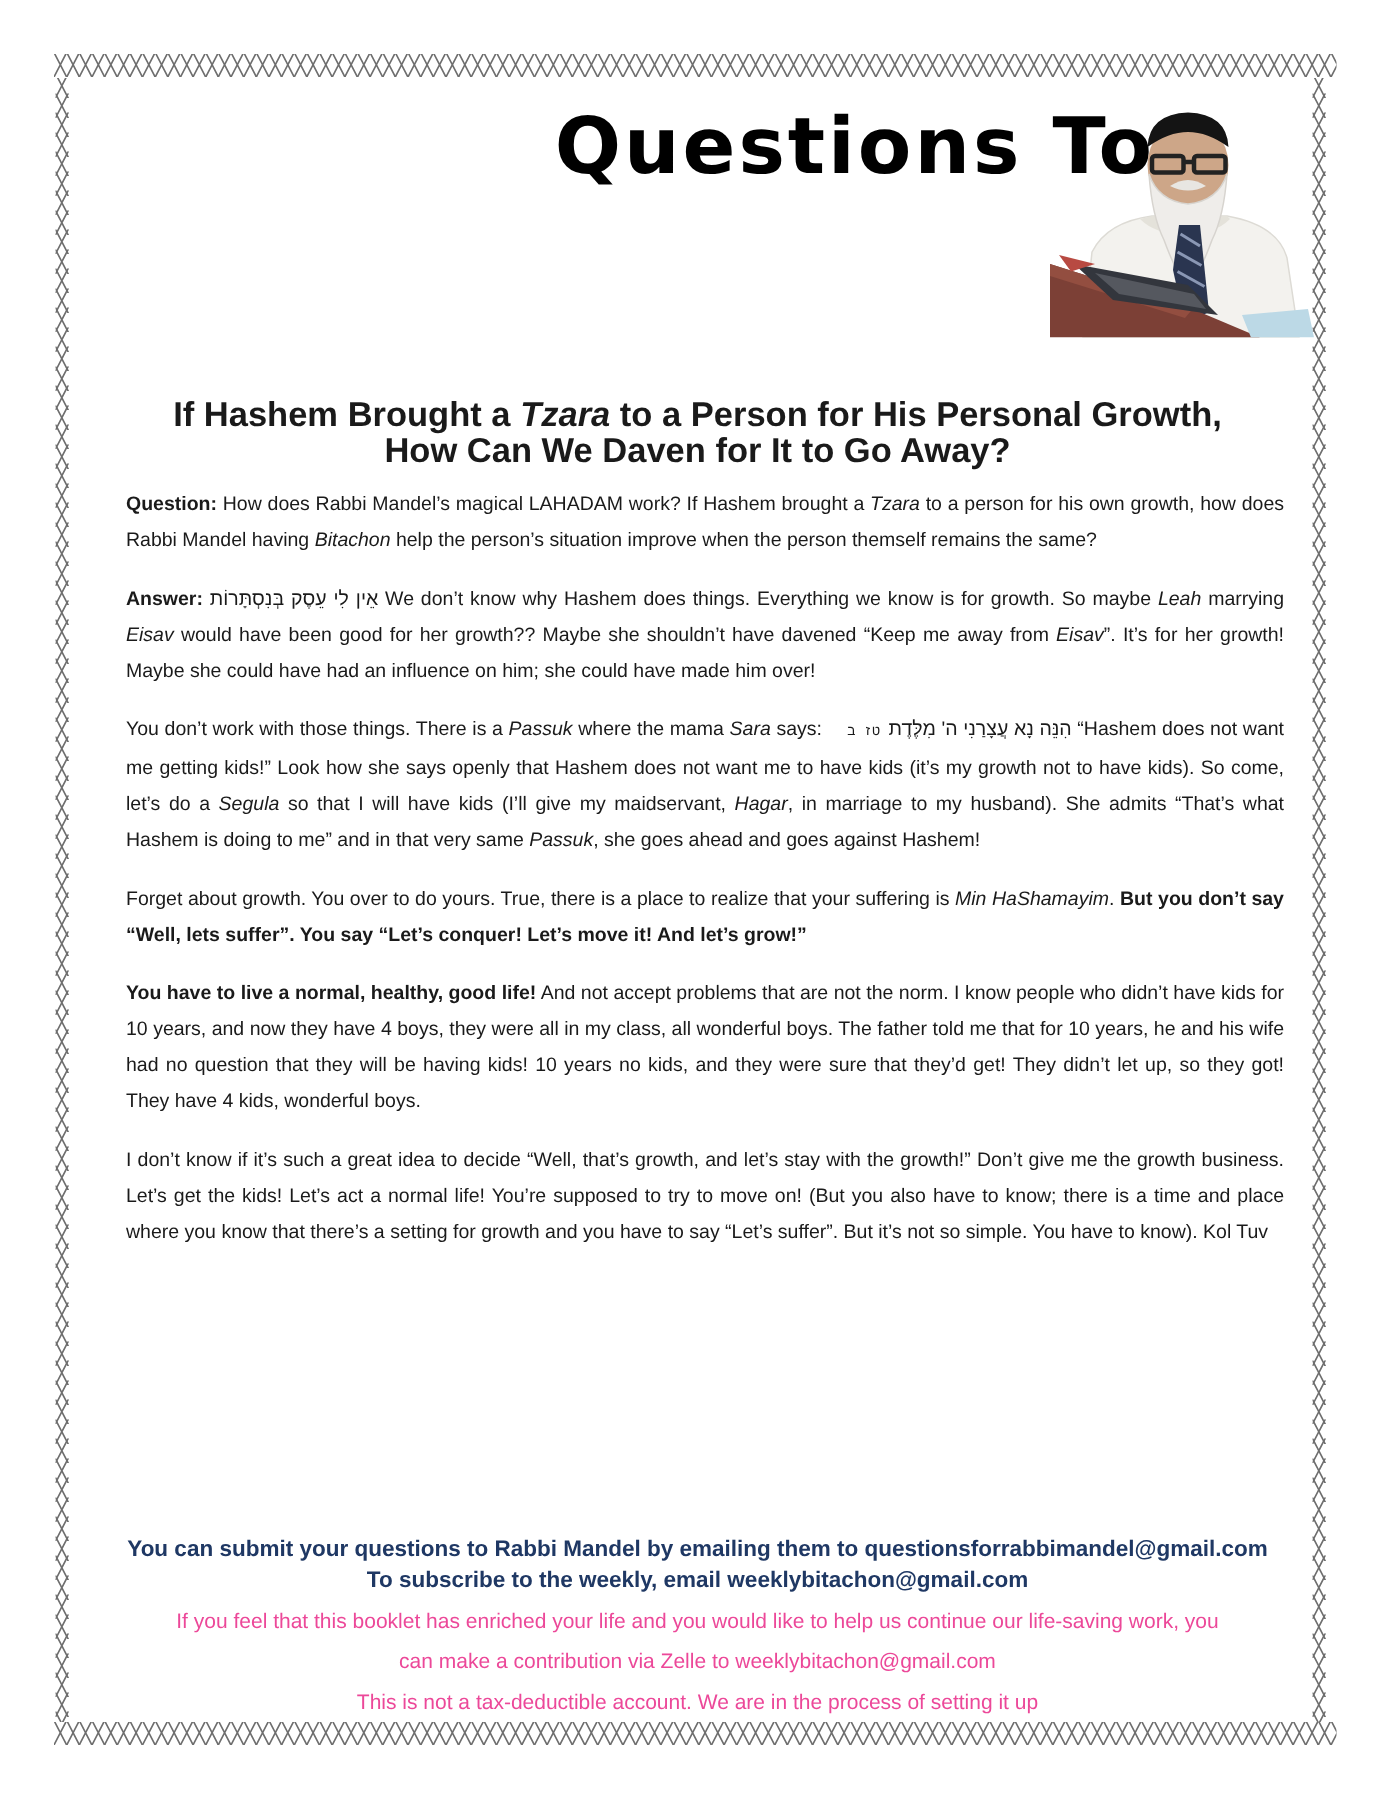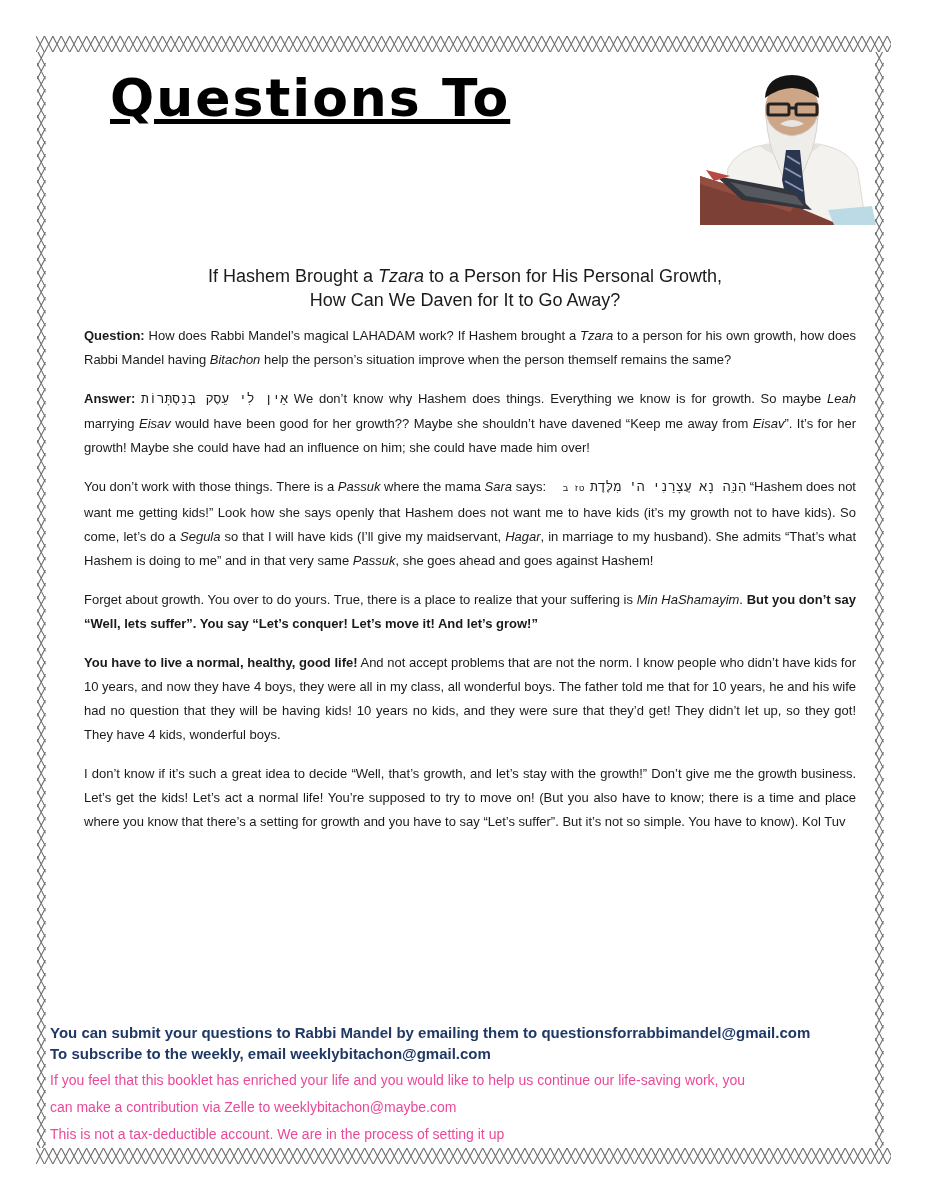--- a/index.html
+++ b/index.html
@@ -31,55 +31,55 @@
     width:15px;top:52px;bottom:52px;
     font-size:14px;line-height:13px;
     word-break:break-all;white-space:normal;
   }
   .stitch-left{left:37px;}
   .stitch-right{right:37px;}
 
   
   .title-block{
     position:absolute;top:62px;left:110px;width:660px;
-    text-align:left;
+    text-align:right;
     font-family:"DejaVu Sans",sans-serif;
     font-weight:bold;
     font-size:52px;line-height:72px;
     letter-spacing:2px;
     color:#000;
-    text-decoration:underline;
   }
   .photo-frame{
     position:absolute;top:60px;left:700px;width:177px;height:165px;
   }
   .photo-frame svg{display:block;width:100%;height:100%;}
 
   
   .subtitle{
     position:absolute;top:264px;left:75px;width:780px;
-    text-align:center;font-weight:normal;
-    font-size:18px;line-height:24px;
+    text-align:center;font-weight:bold;
+    font-size:23px;line-height:24px;
   }
 
   
   .body-text{
     position:absolute;top:324px;left:84px;width:772px;
     font-size:13px;line-height:24px;
     text-align:justify;
   }
   .body-text p{margin:0 0 15px 0;}
   .run-bold{font-weight:bold;}
   .run-italic{font-style:italic;}
-  .run-hebrew{font-family:Liberation Mono, monospace;}
+  .run-hebrew{font-family:Liberation Sans, sans-serif;}
   .run-hebrew-small{font-family:Liberation Mono, monospace;font-size:0.7em;margin-left:13px;}
 
   
   .footer{
     position:absolute;top:1022px;left:50px;width:830px;
+    text-align:center;
   }
   .footer-navy{
     color:#1f3864;font-weight:bold;
     font-size:15px;line-height:21px;
   }
   .footer-gray{
     color:#ec4899;
     font-size:14px;line-height:27px;
     margin-top:3px;
   }
@@ -145,18 +145,18 @@
     <p><span class="run-normal">Forget about growth. You over to do yours. True, there is a place to realize that your suffering is </span><span class="run-italic">Min HaShamayim</span><span class="run-normal">. </span><span class="run-bold">But you don’t say “Well, lets suffer”. You say “Let’s conquer! Let’s move it! And let’s grow!”</span></p>
     <p><span class="run-bold">You have to live a normal, healthy, good life!</span><span class="run-normal"> And not accept problems that are not the norm. I know people who didn’t have kids for 10 years, and now they have 4 boys, they were all in my class, all wonderful boys. The father told me that for 10 years, he and his wife had no question that they will be having kids! 10 years no kids, and they were sure that they’d get! They didn’t let up, so they got! They have 4 kids, wonderful boys.</span></p>
     <p><span class="run-normal">I don’t know if it’s such a great idea to decide “Well, that’s growth, and let’s stay with the growth!” Don’t give me the growth business. Let’s get the kids! Let’s act a normal life! You’re supposed to try to move on! (But you also have to know; there is a time and place where you know that there’s a setting for growth and you have to say “Let’s suffer”. But it’s not so simple. You have to know). Kol Tuv</span></p>
   </div>
 
   <div class="footer">
     <div class="footer-navy">You can submit your questions to Rabbi Mandel by emailing them to questionsforrabbimandel@gmail.com</div>
     <div class="footer-navy">To subscribe to the weekly, email weeklybitachon@gmail.com</div>
     <div class="footer-gray">
       <div>If you feel that this booklet has enriched your life and you would like to help us continue our life-saving work, you</div>
-      <div>can make a contribution via Zelle to weeklybitachon@maybe.com</div>
+      <div>can make a contribution via Zelle to weeklybitachon@gmail.com</div>
       <div>This is not a tax-deductible account. We are in the process of setting it up</div>
     </div>
   </div>
 
 </div>
 
 </body></html>

